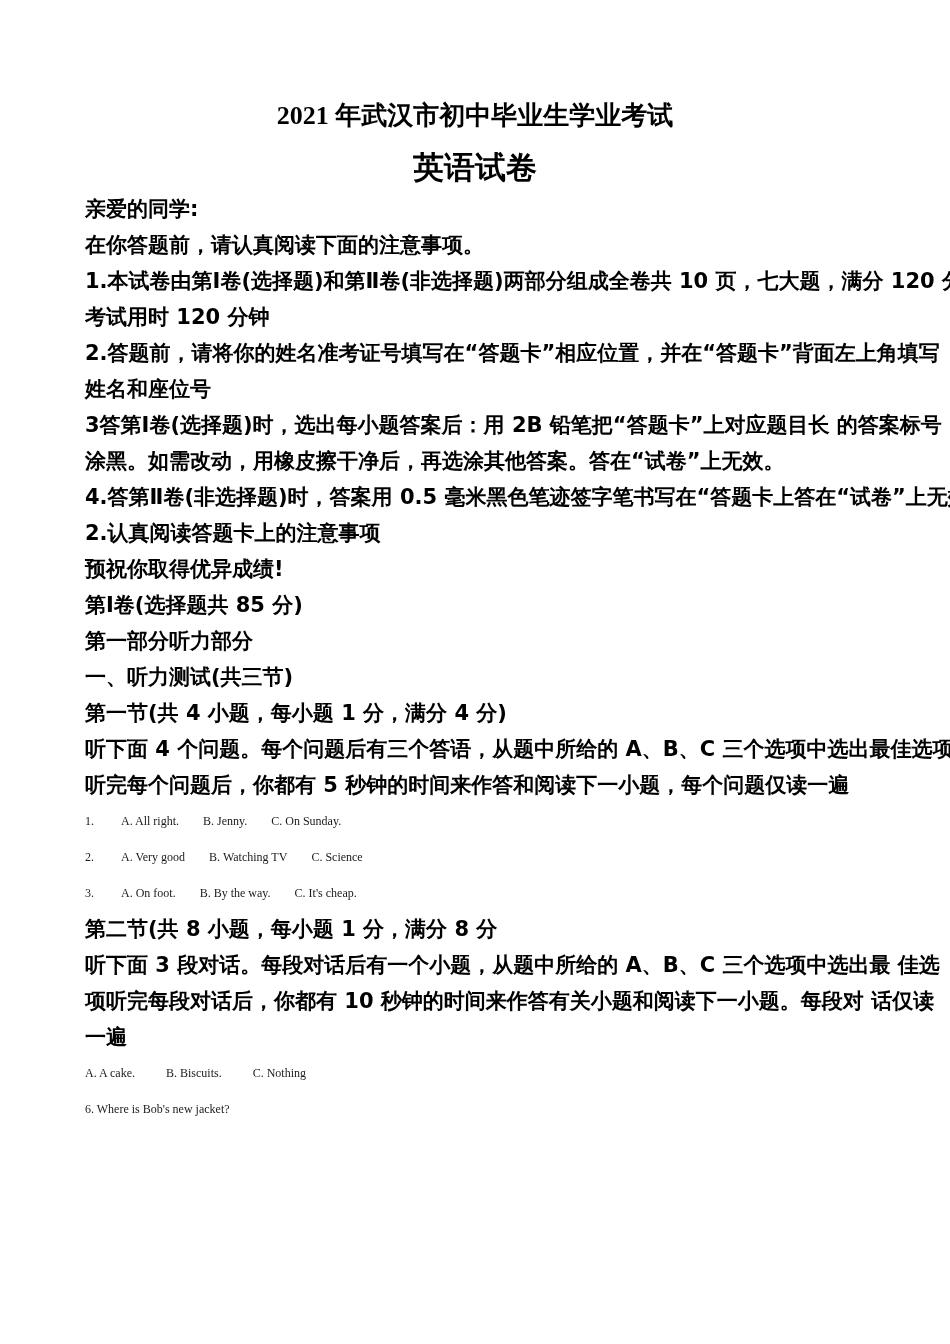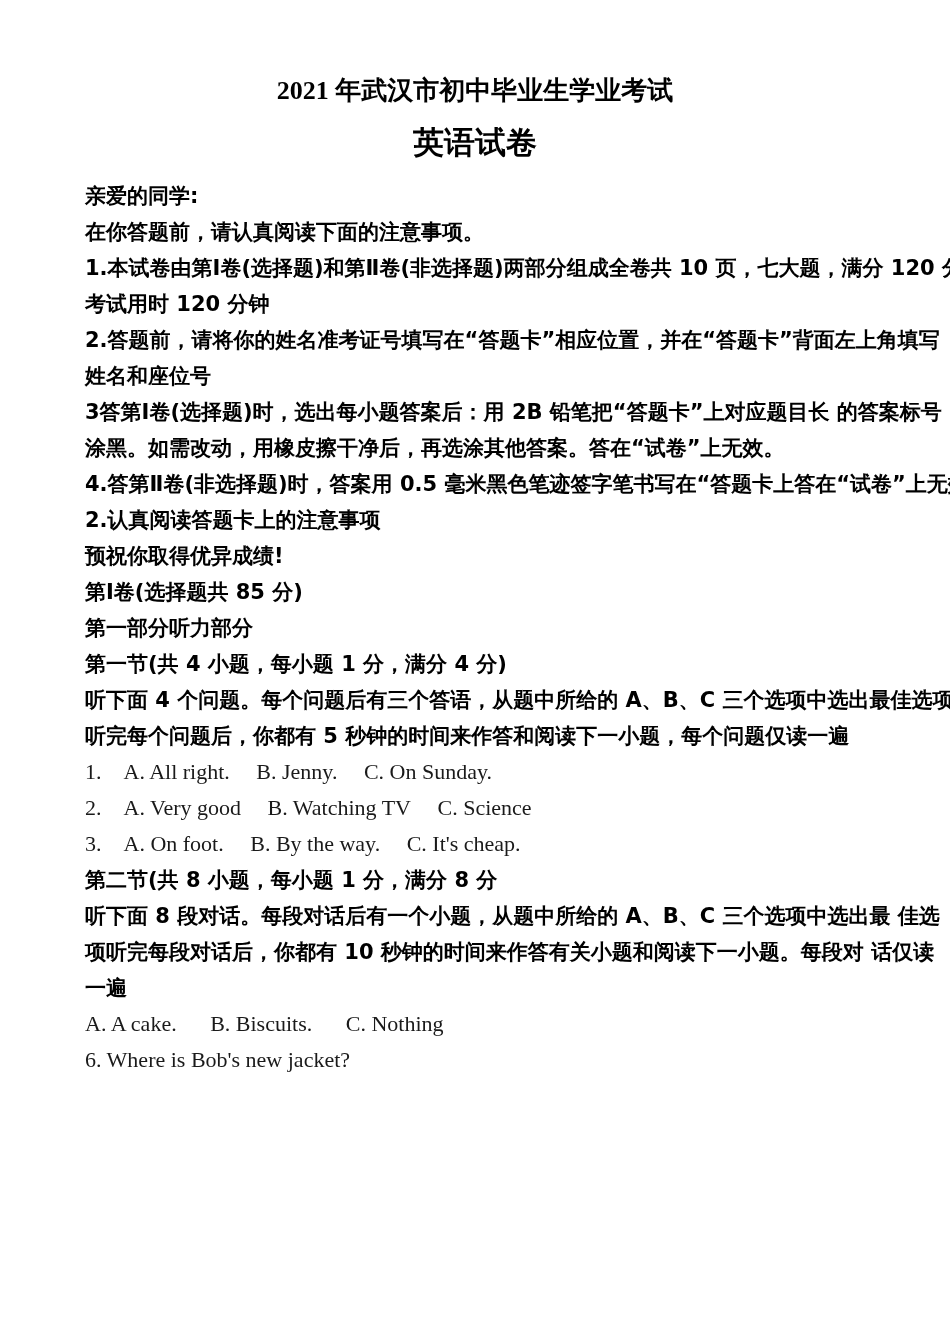--- a/index.html
+++ b/index.html
@@ -9,53 +9,53 @@
   }
   .page {
     position: relative;
     width: 950px;
     height: 1344px;
     background: #ffffff;
     color: #000000;
     overflow: hidden;
   }
   .title {
-    padding-top: 76px;
+    padding-top: 101px;
     text-align: center;
     font-family: "Liberation Serif", "DejaVu Sans", serif;
     font-weight: bold;
     font-size: 26px;
     line-height: 30px;
   }
   .subtitle {
     margin-top: 22px;
     text-align: center;
     font-family: "Liberation Serif", "DejaVu Sans", serif;
     font-weight: bold;
     font-size: 31px;
     line-height: 30px;
   }
   .body {
-    margin-top: 20px;
+    margin-top: 8px;
     padding: 0 78px 0 85px;
   }
   .line {
     height: 36px;
     line-height: 36px;
     white-space: nowrap;
   }
   .zh {
     font-family: "DejaVu Sans", "Liberation Sans", sans-serif;
     font-weight: bold;
     font-size: 21px;
   }
   .en {
     font-family: "Liberation Serif", "DejaVu Serif", serif;
     font-weight: normal;
-    font-size: 22px;
+    font-size: 12px;
     color: #1a1a1a;
   }
   .center {
     text-align: left;
   }
   .qnum {
     display: inline-block;
     min-width: 33px;
   }
   .qrow .opt {
@@ -84,20 +84,21 @@
     <div class="line zh">2.答题前，请将你的姓名准考证号填写在“答题卡”相应位置，并在“答题卡”背面左上角填写</div>
     <div class="line zh">姓名和座位号</div>
     <div class="line zh">3答第Ⅰ卷(选择题)时，选出每小题答案后：用 2B 铅笔把“答题卡”上对应题目长 的答案标号</div>
     <div class="line zh">涂黑。如需改动，用橡皮擦干净后，再选涂其他答案。答在“试卷”上无效。</div>
     <div class="line zh">4.答第Ⅱ卷(非选择题)时，答案用 0.5 毫米黑色笔迹签字笔书写在“答题卡上答在“试卷”上无效</div>
     <div class="line zh">2.认真阅读答题卡上的注意事项</div>
     <div class="line zh">预祝你取得优异成绩!</div>
 
     <div class="line zh center">第Ⅰ卷(选择题共 85 分)</div>
     <div class="line zh">第一部分听力部分</div>
+    <div class="line zh">一、听力测试(共三节)</div>
 
     <div class="line zh">第一节(共 4 小题，每小题 1 分，满分 4 分)</div>
     <div class="line zh">听下面 4 个问题。每个问题后有三个答语，从题中所给的 A、B、C 三个选项中选出最佳选项。</div>
     <div class="line zh">听完每个问题后，你都有 5 秒钟的时间来作答和阅读下一小题，每个问题仅读一遍</div>
 
     <div class="line en qrow">
       <span class="qnum">1.</span>
       <span class="opt">A. All right.</span>
       <span class="opt">B. Jenny.</span>
       <span class="opt">C. On Sunday.</span>
@@ -109,21 +110,21 @@
       <span class="opt">C. Science</span>
     </div>
     <div class="line en qrow">
       <span class="qnum">3.</span>
       <span class="opt">A. On foot.</span>
       <span class="opt">B. By the way.</span>
       <span class="opt">C. It's cheap.</span>
     </div>
 
     <div class="line zh">第二节(共 8 小题，每小题 1 分，满分 8 分</div>
-    <div class="line zh">听下面 8 段对话。每段对话后有一个小题，从题中所给的 A、B、C 三个选项中选出最 佳选</div>
+    <div class="line zh">听下面 3 段对话。每段对话后有一个小题，从题中所给的 A、B、C 三个选项中选出最 佳选</div>
     <div class="line zh">项听完每段对话后，你都有 10 秒钟的时间来作答有关小题和阅读下一小题。每段对 话仅读</div>
     <div class="line zh">一遍</div>
 
     <div class="line en ansrow">
       <span class="opt">A. A cake.</span>
       <span class="opt">B. Biscuits.</span>
       <span class="opt">C. Nothing</span>
     </div>
 
     <div class="line en">6. Where is Bob's new jacket?</div>

